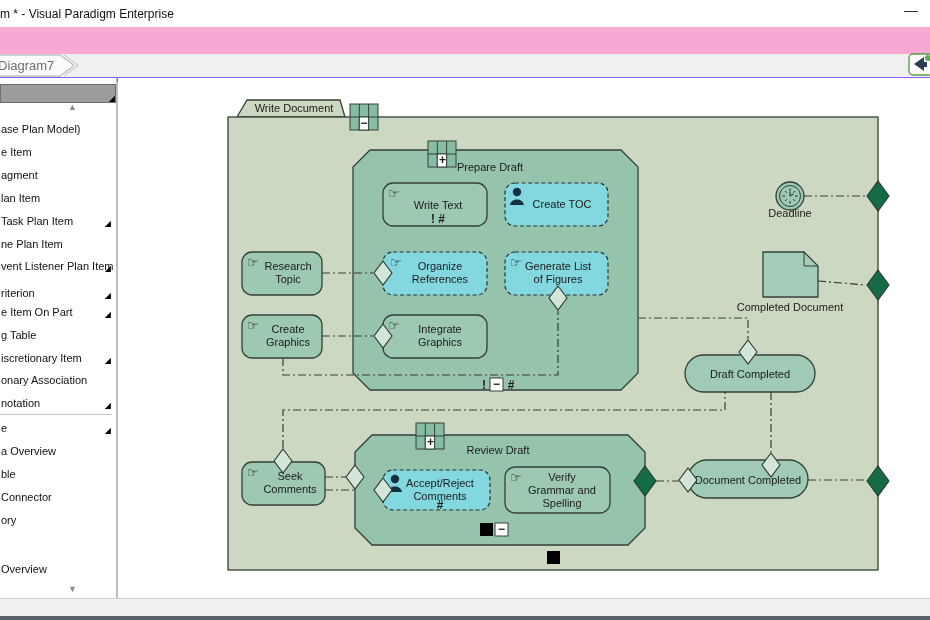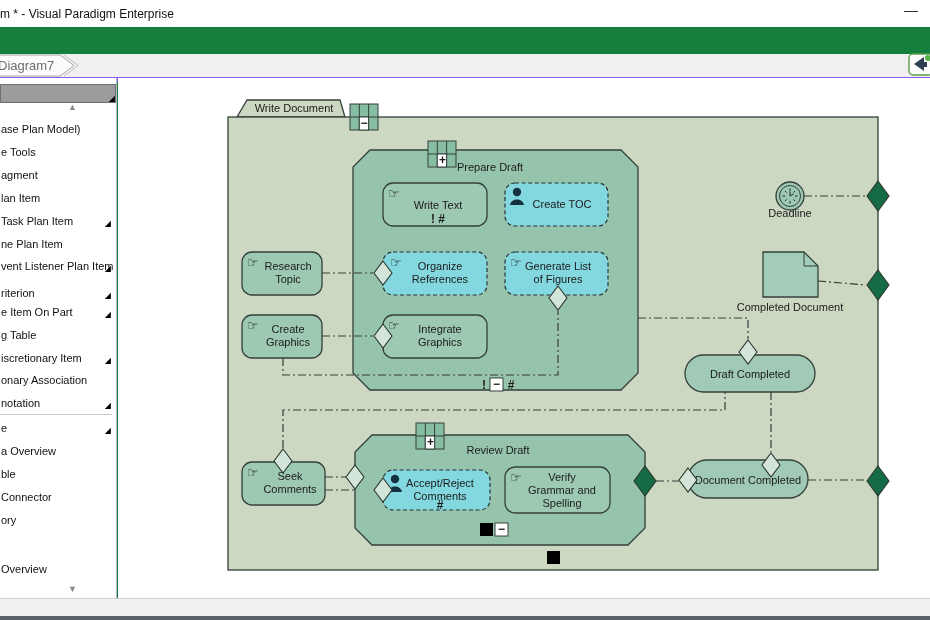--- a/index.html
+++ b/index.html
@@ -1,16 +1,16 @@
 <!DOCTYPE html>
 <html><head>
 <meta charset="utf-8">
 <style>
   html,body{margin:0;padding:0;background:#fff;font-family:"Liberation Sans",sans-serif;}
-  #app{position:relative;width:930px;height:620px;overflow:hidden;background:#15803d;}
+  #app{position:relative;width:930px;height:620px;overflow:hidden;background:#f9a8d4;}
 
   
   #titlebar{position:absolute;left:0;top:0;width:930px;height:27px;background:#ffffff;}
   #titlebar .title{position:absolute;left:0;top:7px;font-size:12px;color:#111;white-space:nowrap;}
   #min-btn{position:absolute;right:12px;top:2px;font-size:14px;color:#333;}
 
   #menubar{position:absolute;left:0;top:27px;width:930px;height:27px;background:#f0f0f0;}
   #menubar span{position:absolute;top:7px;font-size:12px;color:#1a1a1a;white-space:nowrap;}
 
   #tabbar{position:absolute;left:0;top:54px;width:930px;height:23px;background:#f0f0f0;border-bottom:5px solid #8b5cf6;}
@@ -66,21 +66,21 @@
     </svg>
   </div>
 
   <div id="sidebar">
     <div id="psel">
         <span class="arr">◢</span>
       </div>
     <div class="pscroll" style="top:24px">▲</div>
 
     <div class="prow" style="top:44px"><span>ase Plan Model)</span></div>
-    <div class="prow" style="top:67px"><span>e Tools</span></div>
+    <div class="prow" style="top:67px"><span>e Item</span></div>
     <div class="prow" style="top:90px"><span>agment</span></div>
     <div class="prow" style="top:113px"><span>lan Item</span></div>
     <div class="prow" style="top:136px"><span>Task Plan Item</span><span class="arr">◢</span></div>
     <div class="prow" style="top:159px"><span>ne Plan Item</span></div>
     <div class="prow" style="top:181px"><span>vent Listener Plan Item</span><span class="arr">◢</span></div>
     <div class="prow" style="top:208px"><span>riterion</span><span class="arr">◢</span></div>
     <div class="prow" style="top:227px"><span>e Item On Part</span><span class="arr">◢</span></div>
     <div class="prow" style="top:250px"><span>g Table</span></div>
     <div class="prow" style="top:273px"><span>iscretionary Item</span><span class="arr">◢</span></div>
     <div class="prow" style="top:295px"><span>onary Association</span></div>

